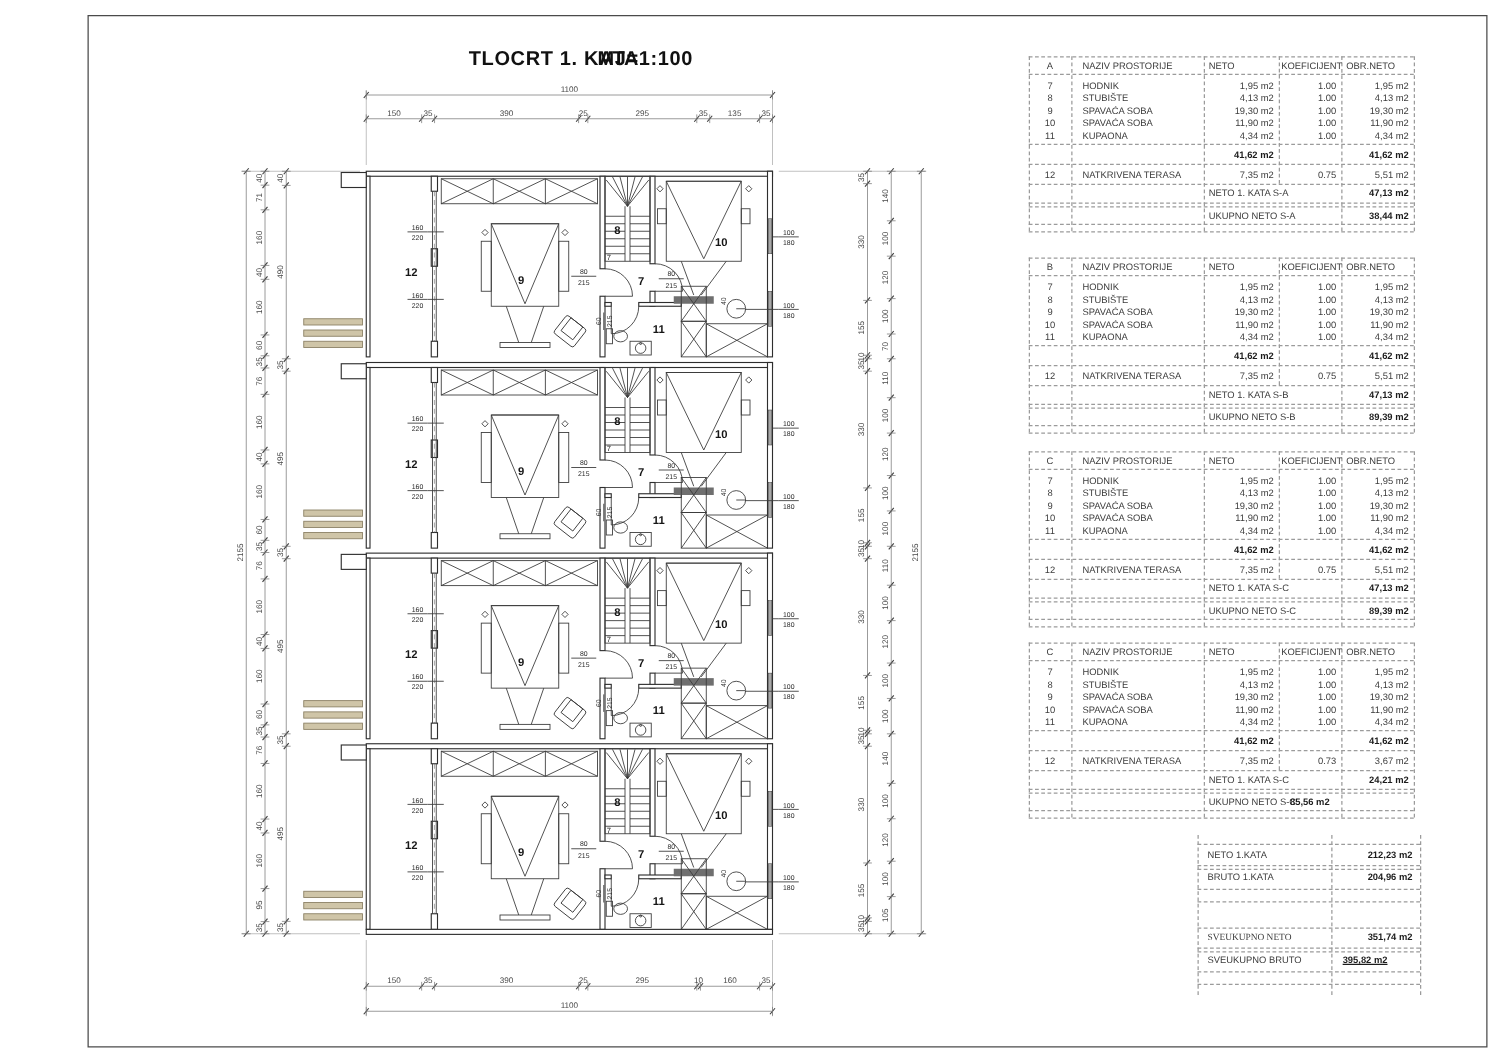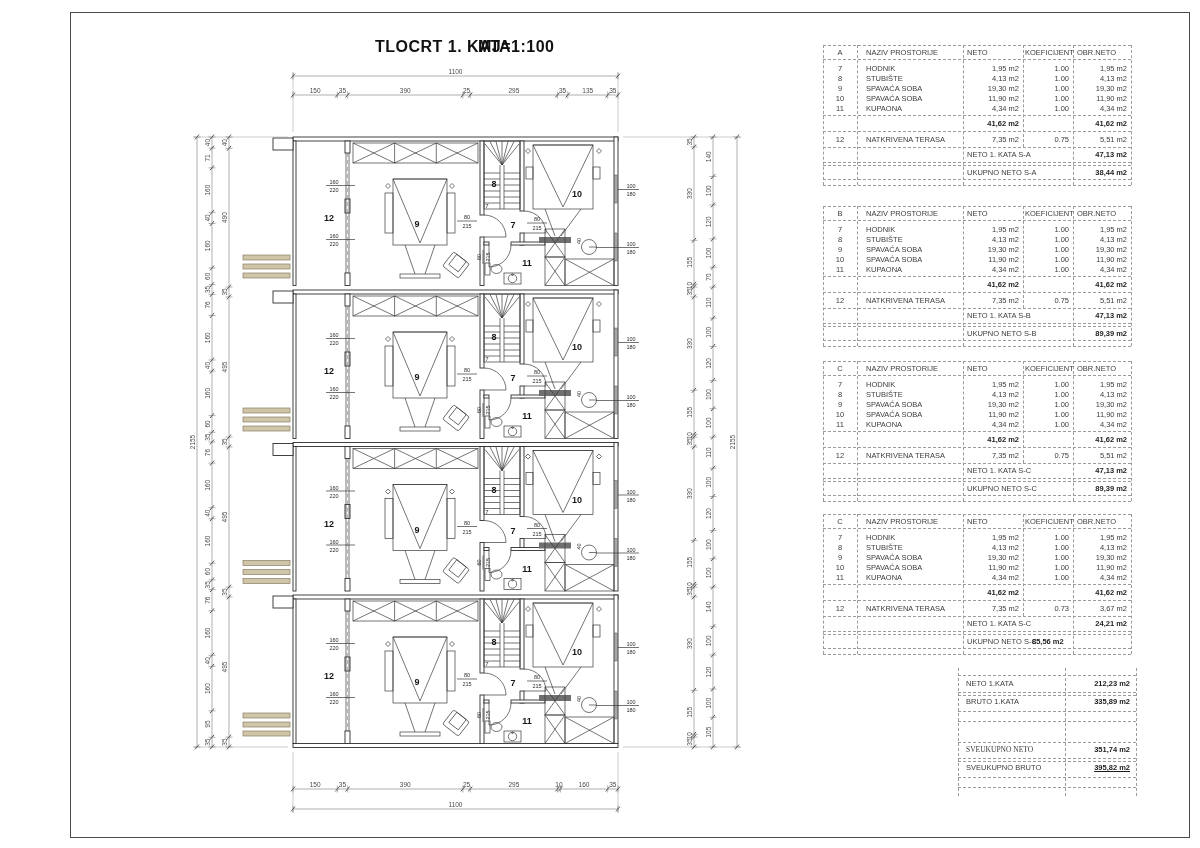--- a/index.html
+++ b/index.html
@@ -823,20 +823,20 @@
         <div class="dash-h" style="left: 0px; top: 74px; width: 178px;"></div>
         <div class="dash-h" style="left: 0px; top: 109px; width: 178px;"></div>
         <div class="dash-h" style="left: 0px; top: 119px; width: 178px;"></div>
         <div class="dash-h" style="left: 0px; top: 24px; width: 178px;"></div>
         <div class="dash-h" style="left: 0px; top: 27px; width: 178px;"></div>
         <div class="dash-h" style="left: 0px; top: 90px; width: 178px;"></div>
         <div class="dash-h" style="left: 0px; top: 93px; width: 178px;"></div>
         <div class="t-cell" style="left: 8px; top: 11px;">NETO 1.KATA</div>
         <div class="t-cell t-bold" style="left: 77px; top: 11px; width: 95px; text-align: right;">212,23 m2</div>
         <div class="t-cell" style="left: 8px; top: 29px;">BRUTO 1.KATA</div>
-        <div class="t-cell t-bold" style="left: 77px; top: 29px; width: 95px; text-align: right;">335,89 m2</div>
+        <div class="t-cell t-bold" style="left: 77px; top: 29px; width: 95px; text-align: right;">204,96 m2</div>
         <div class="t-cell" style="left: 8px; top: 77px; font-family: Liberation Serif, serif;">SVEUKUPNO NETO</div>
         <div class="t-cell t-bold" style="left: 77px; top: 77px; width: 95px; text-align: right;">351,74 m2</div>
         <div class="t-cell" style="left: 8px; top: 95px;">SVEUKUPNO BRUTO</div>
-        <div class="t-cell t-bold" style="left: 77px; top: 95px; width: 95px; text-align: right; text-decoration: underline;">395,82 m2</div>
+        <div class="t-cell t-bold" style="left: 77px; top: 95px; width: 75px; text-align: right; text-decoration: underline;">395,82 m2</div>
       </div>
     </div>
 </div>
 
 </body></html>

